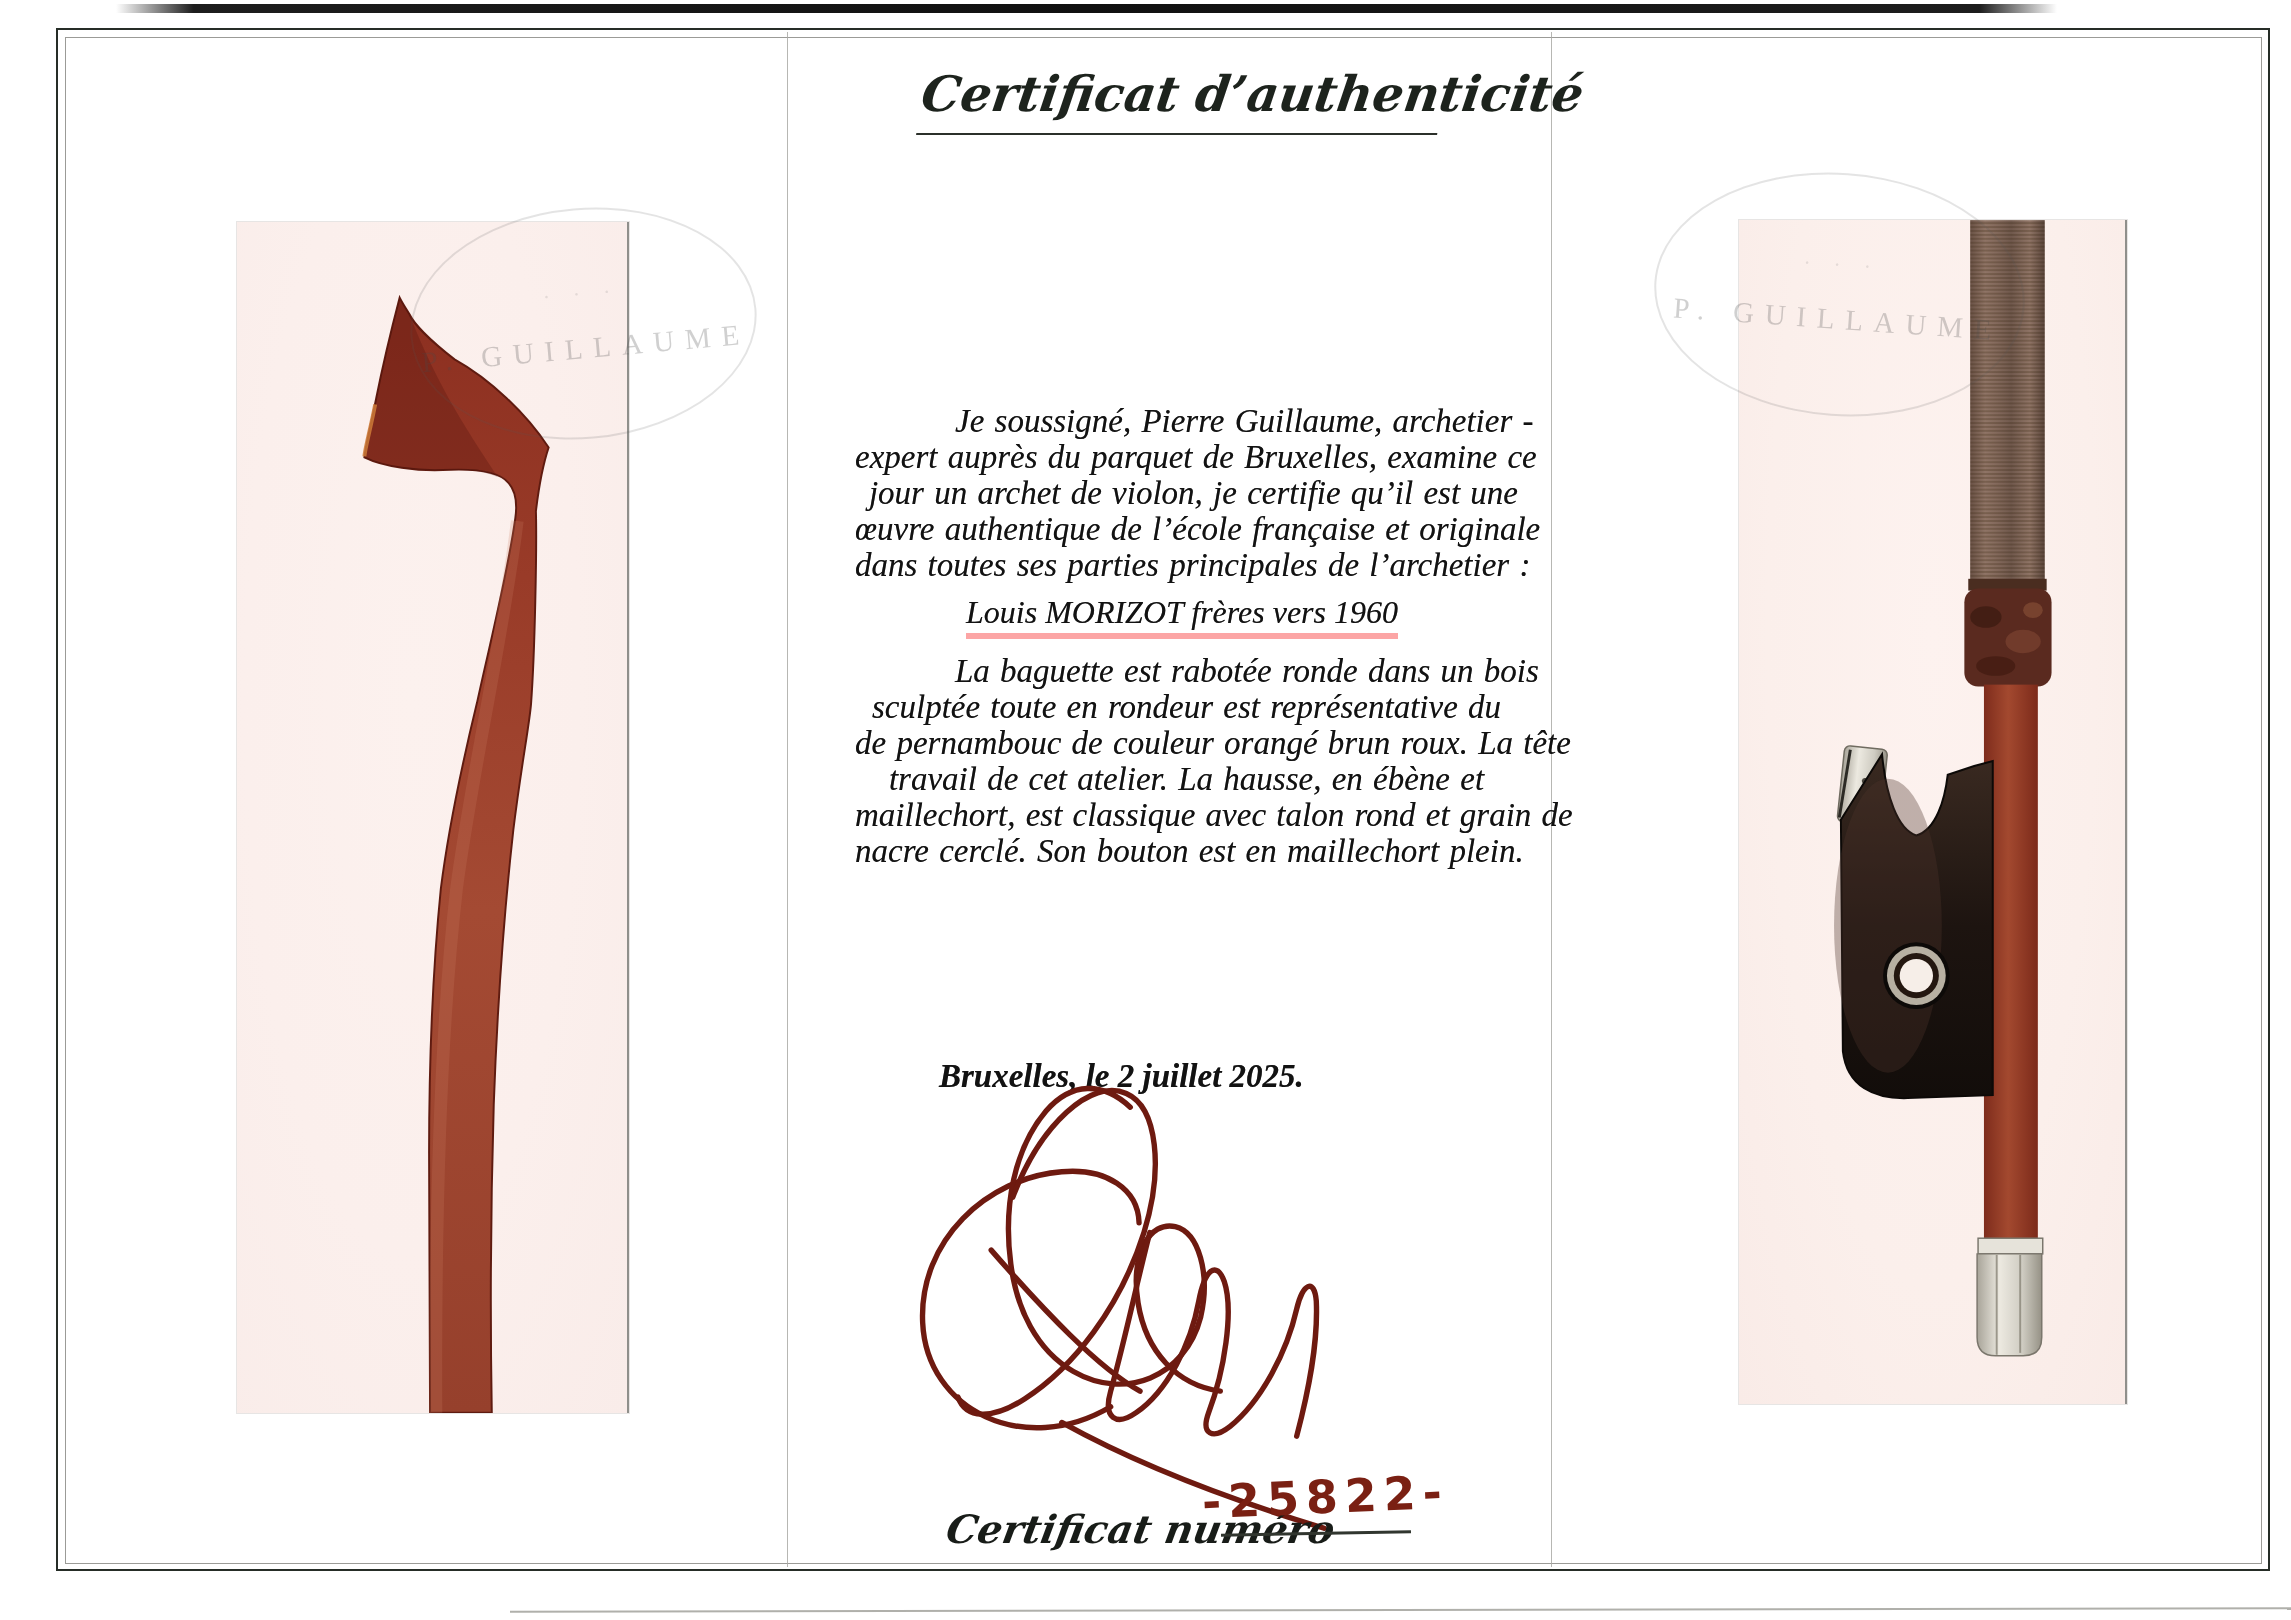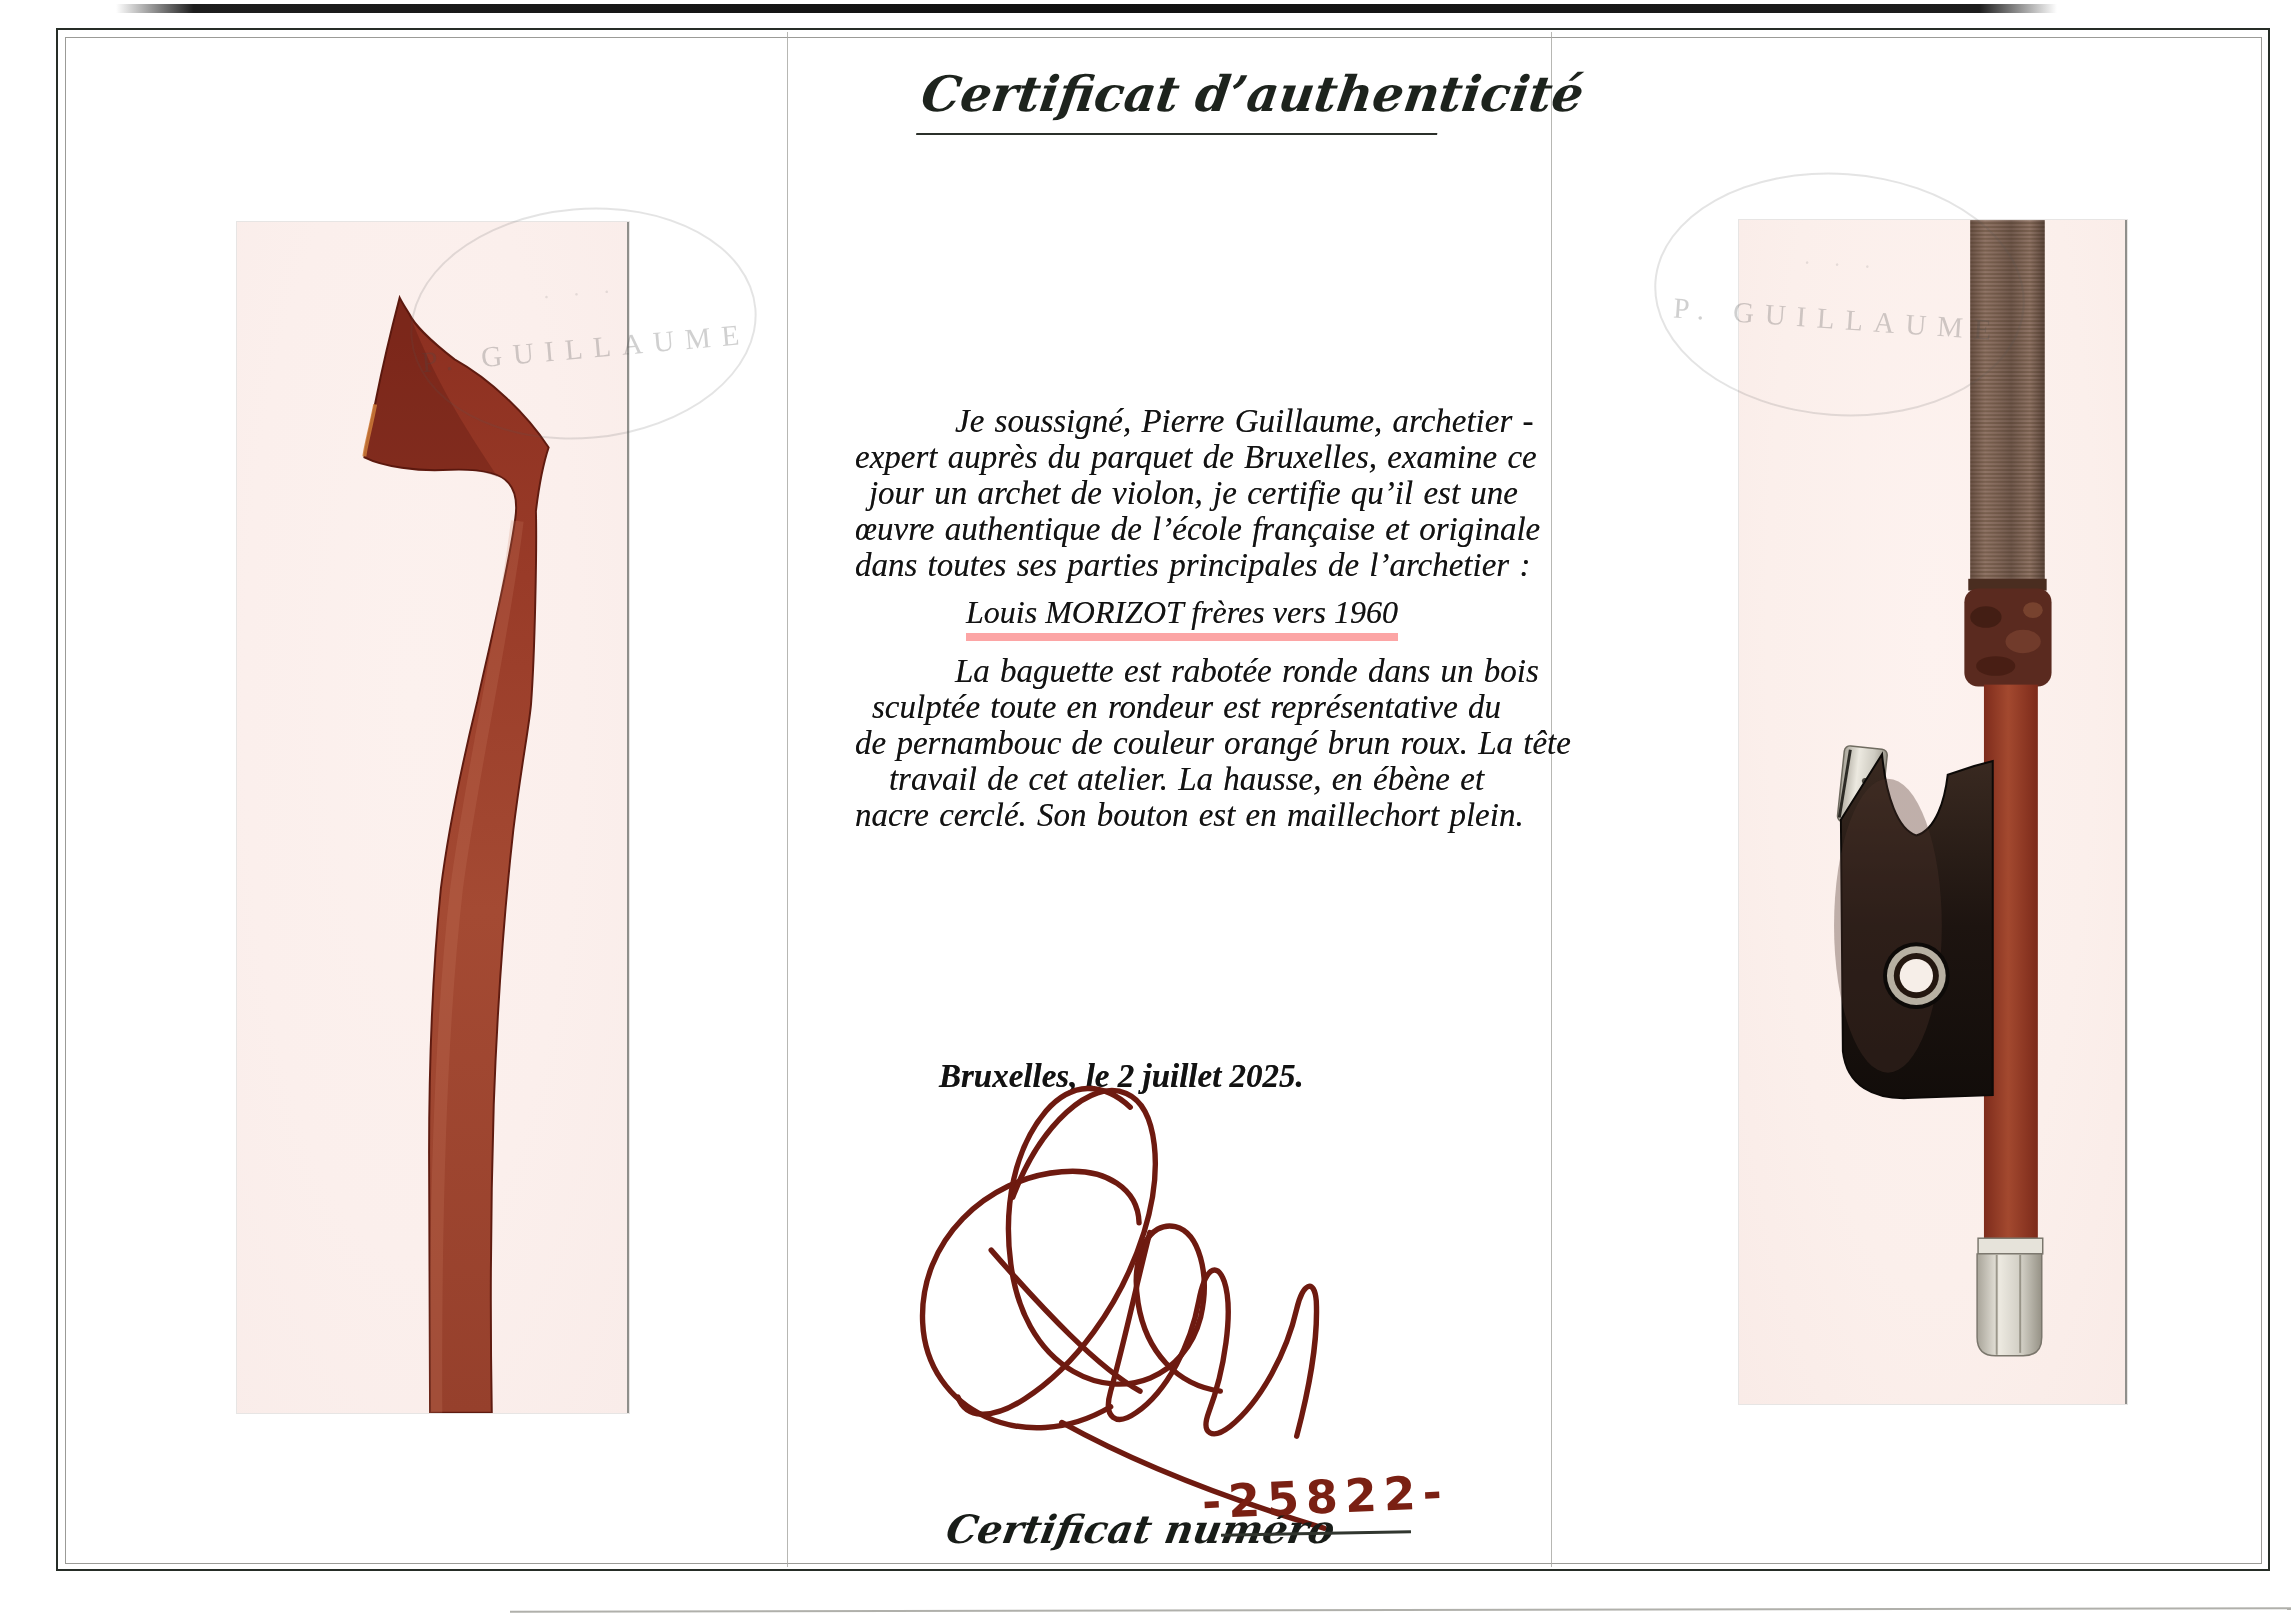--- a/index.html
+++ b/index.html
@@ -37,21 +37,21 @@
   
   #title{left:921px;top:65px;width:521px;text-align:center;white-space:nowrap;
      font-family:"DejaVu Serif",serif;font-style:italic;font-weight:700;font-size:49px;
      color:#1d231d;transform:skewX(-8deg);padding-bottom:9.8px;border-bottom:2.9px solid #2b302a;}
   .para{left:855px;width:663px;font-style:italic;font-size:33px;line-height:36px;
      word-spacing:2px;color:#121212;text-shadow:0 0 0.5px rgba(10,10,10,.55);}
   .line{white-space:nowrap;}
   .indent{padding-left:100px;}
   #p1{top:403px;text-align:right;}
   #maker{left:966px;top:594px;font-style:italic;font-size:32px;line-height:36px;color:#121212;
-     border-bottom:8px solid #fca5a5;padding-bottom:2.9px;white-space:nowrap;
+     border-bottom:6px solid #fca5a5;padding-bottom:2.9px;white-space:nowrap;
      text-shadow:0 0 0.5px rgba(10,10,10,.55);}
   #p2{top:653px;text-align:center;}
   #p3{top:888px;}
   #date-line{left:939px;top:1058px;font-style:italic;font-size:33px;line-height:36px;
      color:#121212;white-space:nowrap;text-shadow:0 0 0.5px rgba(10,10,10,.55);font-weight:bold;}
   
   #signature{left:897px;top:1068px;}
   
   #cert-label{left:947px;top:1506px;font-family:"DejaVu Serif",serif;font-style:italic;
      font-weight:700;font-size:39px;color:#181c18;transform:skewX(-10deg);white-space:nowrap;}
@@ -203,20 +203,21 @@
     <div class="line">dans toutes ses parties principales de l’archetier :</div>
   </div>
 
   <div class="abs" id="maker">Louis MORIZOT frères vers 1960</div>
 
   <div class="abs para" id="p2">
     <div class="line indent">La baguette est rabotée ronde dans un bois</div>
     <div class="line">sculptée toute en rondeur est représentative du</div>
     <div class="line">de pernambouc de couleur orangé brun roux. La tête</div>
     <div class="line">travail de cet atelier. La hausse, en ébène et</div>
+    <div class="line">maillechort, est classique avec talon rond et grain de</div>
     <div class="line">nacre cerclé. Son bouton est en maillechort plein.</div>
   </div>
 
 
   <div class="abs" id="date-line">Bruxelles, le 2 juillet 2025.</div>
 
   <svg class="abs" id="signature" width="490" height="470" viewBox="0 0 500 480">
     <g fill="none" stroke="#6e1a10" stroke-width="5.5" stroke-linecap="round">
       <path d="M 218,346 C 130,398 30,350 26,260 C 22,176 92,112 168,106 C 214,102 246,124 247,158"></path>
       <path d="M 238,40 C 210,14 178,14 152,44 C 120,82 108,140 116,200 C 122,246 142,288 180,310 C 232,340 294,316 310,254 C 320,210 308,168 284,162 C 258,156 238,190 246,240 C 254,290 286,324 330,330"></path>

